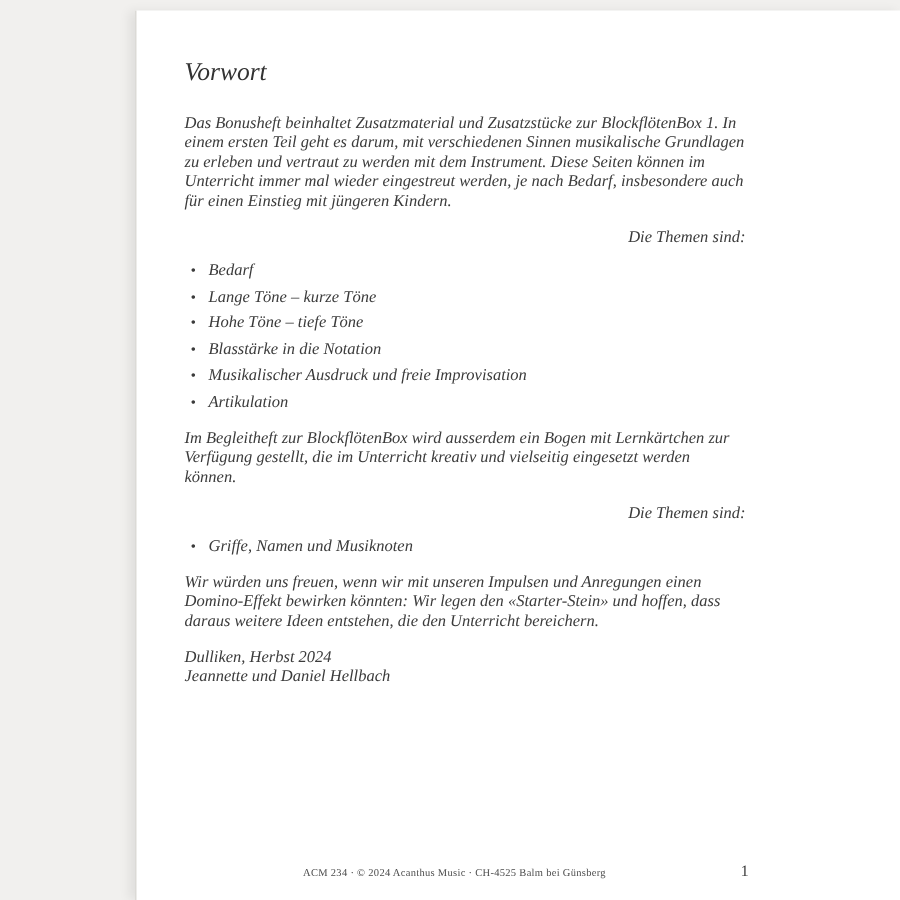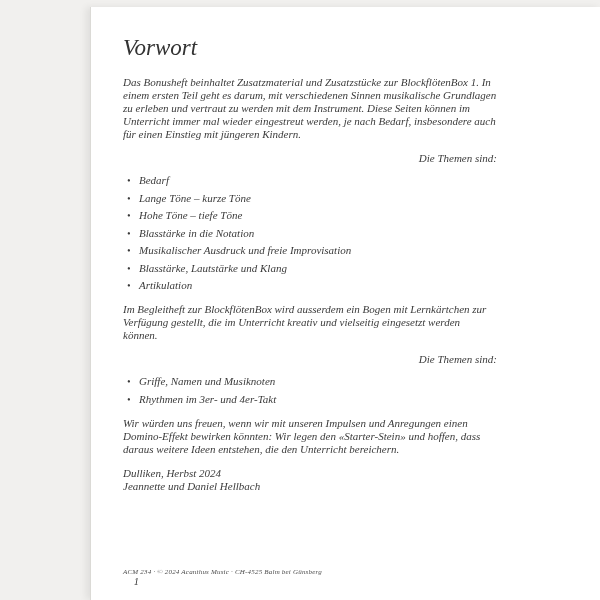--- a/index.html
+++ b/index.html
@@ -30,21 +30,21 @@
     position: absolute;
     left: 32px;
     top: 26px;
     width: 374px;
     color: #3b3b3b;
     font-style: italic;
     font-size: 11px;
     line-height: 13px;
   }
   h1.title {
-    font-size: 23px;
+    font-size: 17px;
     line-height: 30px;
     font-weight: normal;
     font-style: italic;
     margin: 0 0 13px 0;
     color: #333333;
   }
   p.para {
     margin: 0 0 11px 0;
   }
   p.themes-label {
@@ -74,23 +74,21 @@
   .signature div {
     line-height: 13px;
   }
   .footer {
     position: absolute;
     left: 32px;
     bottom: 13px;
     width: 376px;
     display: flex;
     align-items: baseline;
-    font-style: italic;
     color: #4c4c4c;
-    flex-direction: column;
   }
   .footer .imprint {
     flex: 1;
     text-align: center;
     font-size: 7px;
     letter-spacing: 0.2px;
   }
   .footer .pagenum {
     width: 16px;
     text-align: right;
@@ -111,32 +109,30 @@
       <p class="para">Das Bonusheft beinhaltet Zusatzmaterial und Zusatzstücke zur BlockflötenBox 1. In einem ersten Teil geht es darum, mit verschiedenen Sinnen musikalische Grundlagen zu erleben und vertraut zu werden mit dem Instrument. Diese Seiten können im Unterricht immer mal wieder eingestreut werden, je nach Bedarf, insbesondere auch für einen Einstieg mit jüngeren Kindern.</p>
 
       <p class="themes-label">Die Themen sind:</p>
 
       <ul class="themes">
         <li>Bedarf</li>
         <li>Lange Töne – kurze Töne</li>
         <li>Hohe Töne – tiefe Töne</li>
         <li>Blasstärke in die Notation</li>
         <li>Musikalischer Ausdruck und freie Improvisation</li>
-        <li>Blasstärke, Lautstärke und Klang</li>
         <li>Artikulation</li>
       </ul>
 
 
       <p class="para">Im Begleitheft zur BlockflötenBox wird ausserdem ein Bogen mit Lernkärtchen zur Verfügung gestellt, die im Unterricht kreativ und vielseitig eingesetzt werden können.</p>
 
       <p class="themes-label">Die Themen sind:</p>
 
       <ul class="themes">
         <li>Griffe, Namen und Musiknoten</li>
-        <li>Rhythmen im 3er- und 4er-Takt</li>
       </ul>
 
       <p class="para">Wir würden uns freuen, wenn wir mit unseren Impulsen und Anregungen einen Domino-Effekt bewirken könnten: Wir legen den «Starter-Stein» und hoffen, dass daraus weitere Ideen entstehen, die den Unterricht bereichern.</p>
 
       <div class="signature">
         <div>Dulliken, Herbst 2024</div>
         <div>Jeannette und Daniel Hellbach</div>
       </div>
 
     </div>

